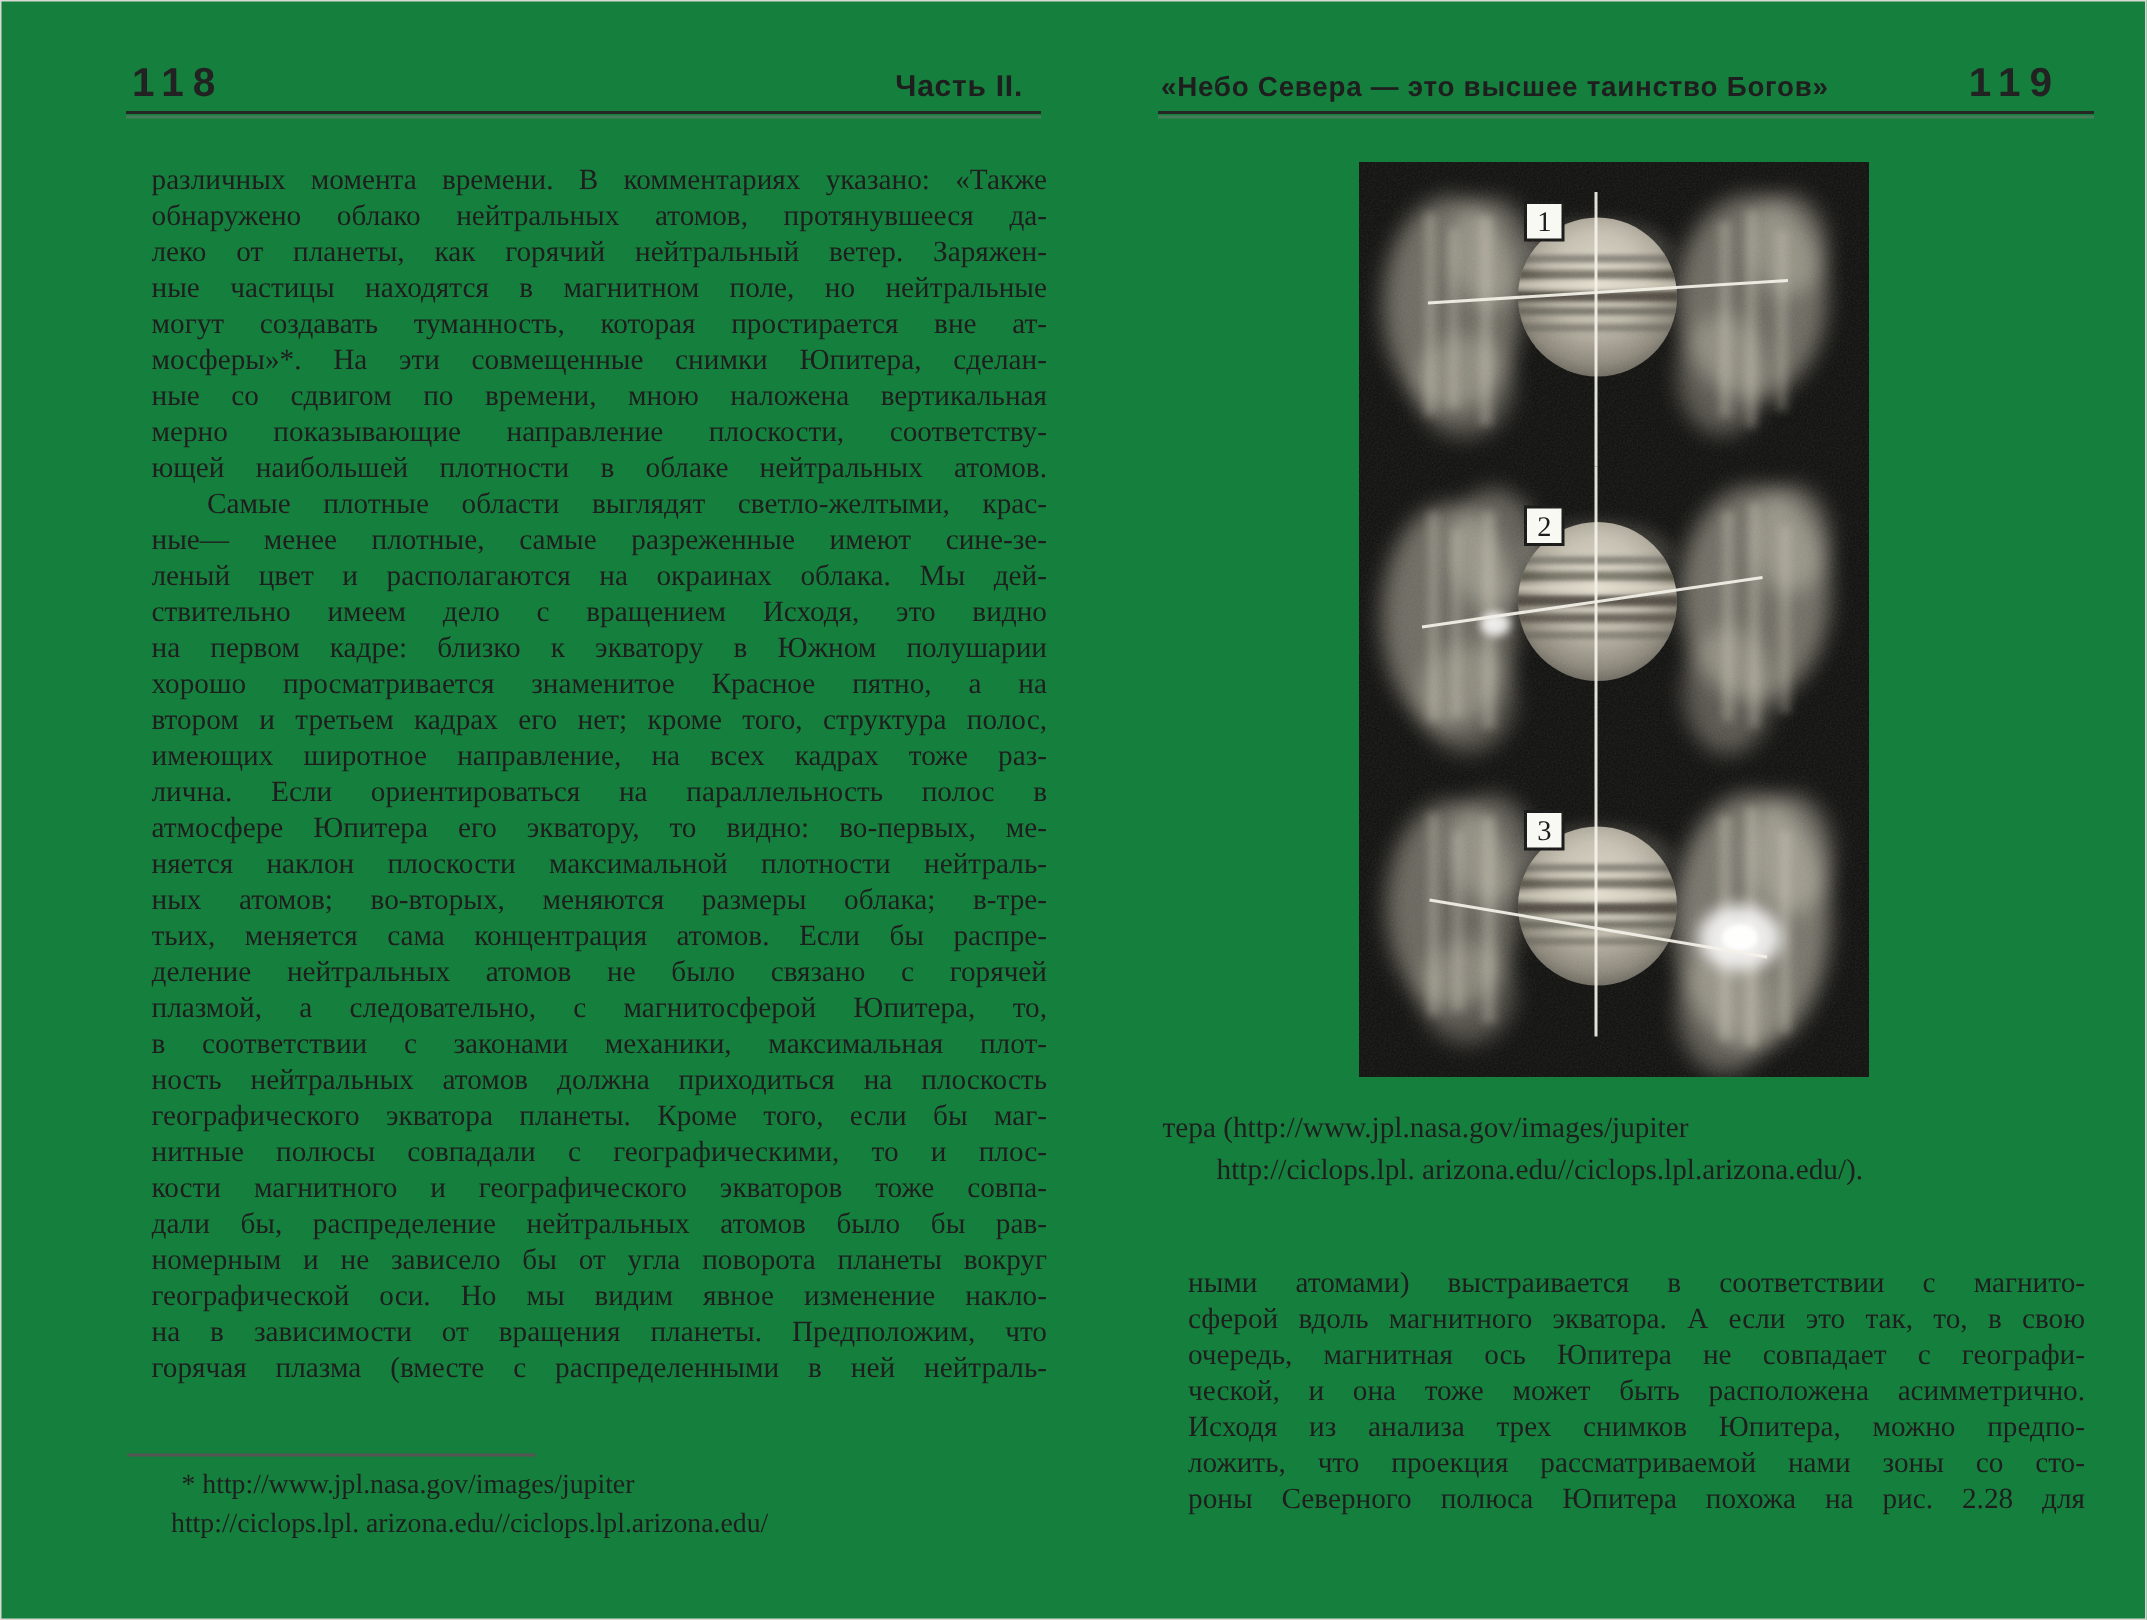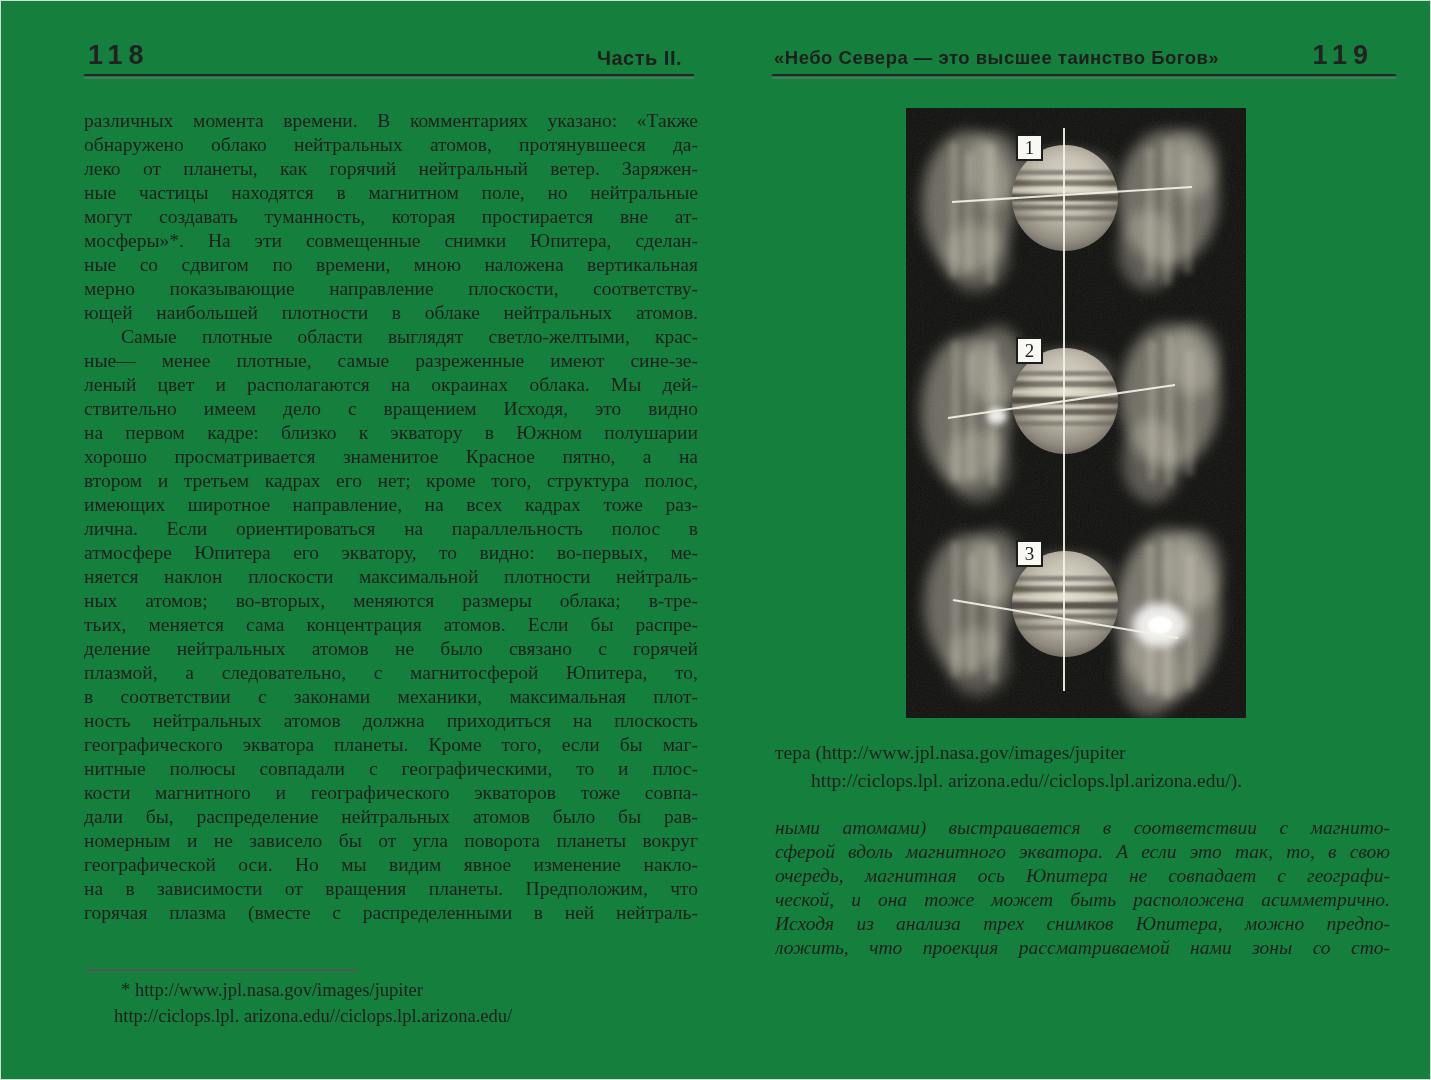--- a/index.html
+++ b/index.html
@@ -32,23 +32,23 @@
     font-size: 18.5px; letter-spacing: .5px;
   }
   .hrule { position: absolute; height: 2px; background: #262626;
            box-shadow: 0 3px 0 rgba(120,120,120,.5); }
   .hrule-left  { left: 84px;  top: 74px; width: 610px; }
   .hrule-right { left: 772px; top: 74px; width: 624px; }
 
   
   .left-body  { position: absolute; left: 84px;  top: 109px; width: 614px;
                 font-size: 19.5px; line-height: 24px; }
-  .right-body { position: absolute; left: 775px; top: 816px; width: 615px;
-                font-size: 19.5px; line-height: 24px; font-style: italic; }
-  .jline { text-align: justify; text-align-last: justify; height: 24px; overflow: hidden; }
+  .right-body { position: absolute; left: 775px; top: 844px; width: 615px;
+                font-size: 19.5px; line-height: 24px; }
+  .jline { text-align: justify; text-align-last: justify; height: 24px; overflow: hidden; margin-left: 17px; }
   .indent-first .jline:first-child { text-indent: 37px; }
 
   
   .fn-rule { position: absolute; left: 85px; top: 969px; width: 272px; height: 2px; background: #555; }
   .footnote { position: absolute; left: 84px; top: 977px; width: 604px;
               font-size: 18.5px; line-height: 26px; }
   .fn-line1 { padding-left: 37px; }
   .fn-line2 { padding-left: 30px; }
 
   
@@ -282,15 +282,16 @@
   </div>
 
   <div class="right-body">
 
   <div class="jline">ными атомами) выстраивается в соответствии с магнито-</div>
       <div class="jline">сферой вдоль магнитного экватора. А если это так, то, в свою</div>
       <div class="jline">очередь, магнитная ось Юпитера не совпадает с географи-</div>
       <div class="jline">ческой, и она тоже может быть расположена асимметрично.</div>
       <div class="jline">Исходя из анализа трех снимков Юпитера, можно предпо-</div>
       <div class="jline">ложить, что проекция рассматриваемой нами зоны со сто-</div>
+      <div class="jline">роны Северного полюса Юпитера похожа на рис. 2.28 для</div>
     </div>
 
 </div>
 
 </body></html>

